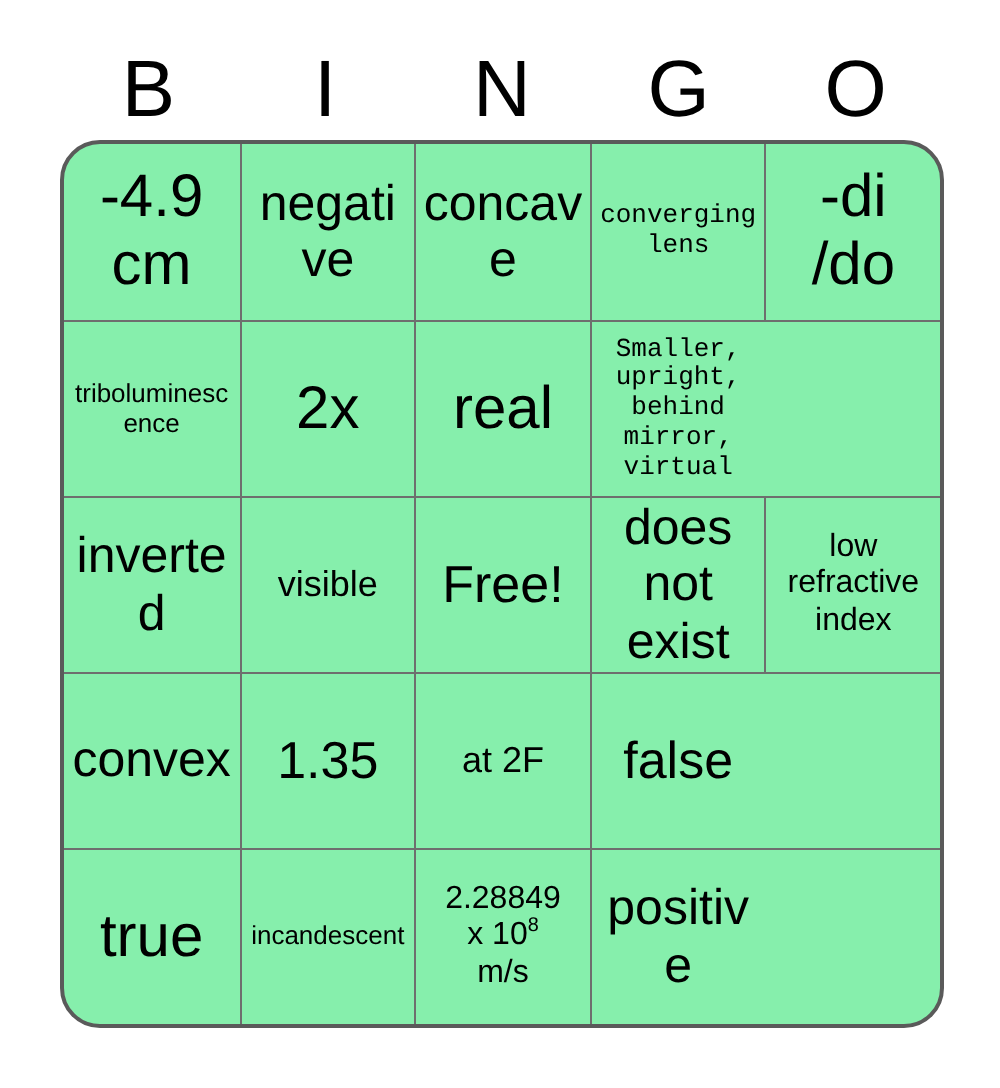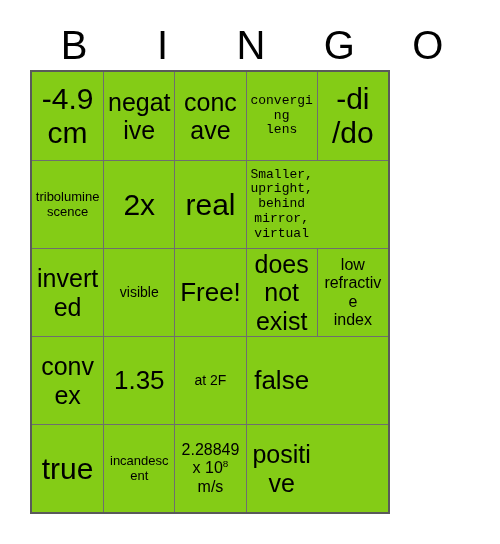--- a/index.html
+++ b/index.html
@@ -37,26 +37,27 @@
     justify-content: center;
     font-size: 40px;
     font-weight: 400;
     line-height: 1;
     letter-spacing: 0px;
     color: #000000;
   }
 
   
   .grid {
-    width: 360px;
+    width: 442px;
     border-top: 2px solid #5a5a5a;
     border-left: 2px solid #5a5a5a;
     border-right: 2px solid #5a5a5a;
     border-bottom: 2px solid #5a5a5a;
-    background: #84cc16;
+    background: #86efac;
+    border-radius: 20px;
   }
 
   .grid-row {
     display: flex;
     width: 100%;
     height: 88px;
   }
 
   .grid-row + .grid-row {
     border-top: 1px solid #6e6e6e;
@@ -82,21 +83,21 @@
 
   .cell-text {
     display: block;
     width: 100%;
     white-space: pre-line;
   }
 
   
   .fs-xxl .cell-text { font-size: 30px; }
   .fs-xl  .cell-text { font-size: 26px; }
-  .fs-lg  .cell-text { font-size: 14px; }
+  .fs-lg  .cell-text { font-size: 18px; }
   .fs-md  .cell-text { font-size: 25px; }
   .fs-sm  .cell-text { font-size: 16px; }
   .fs-xs  .cell-text { font-size: 13px; font-family: Liberation Mono, monospace; }
   .fs-xxs .cell-text { font-size: 13px; }
 
   .cell-text sup {
     font-size: 0.62em;
     vertical-align: super;
     line-height: 0;
   }

